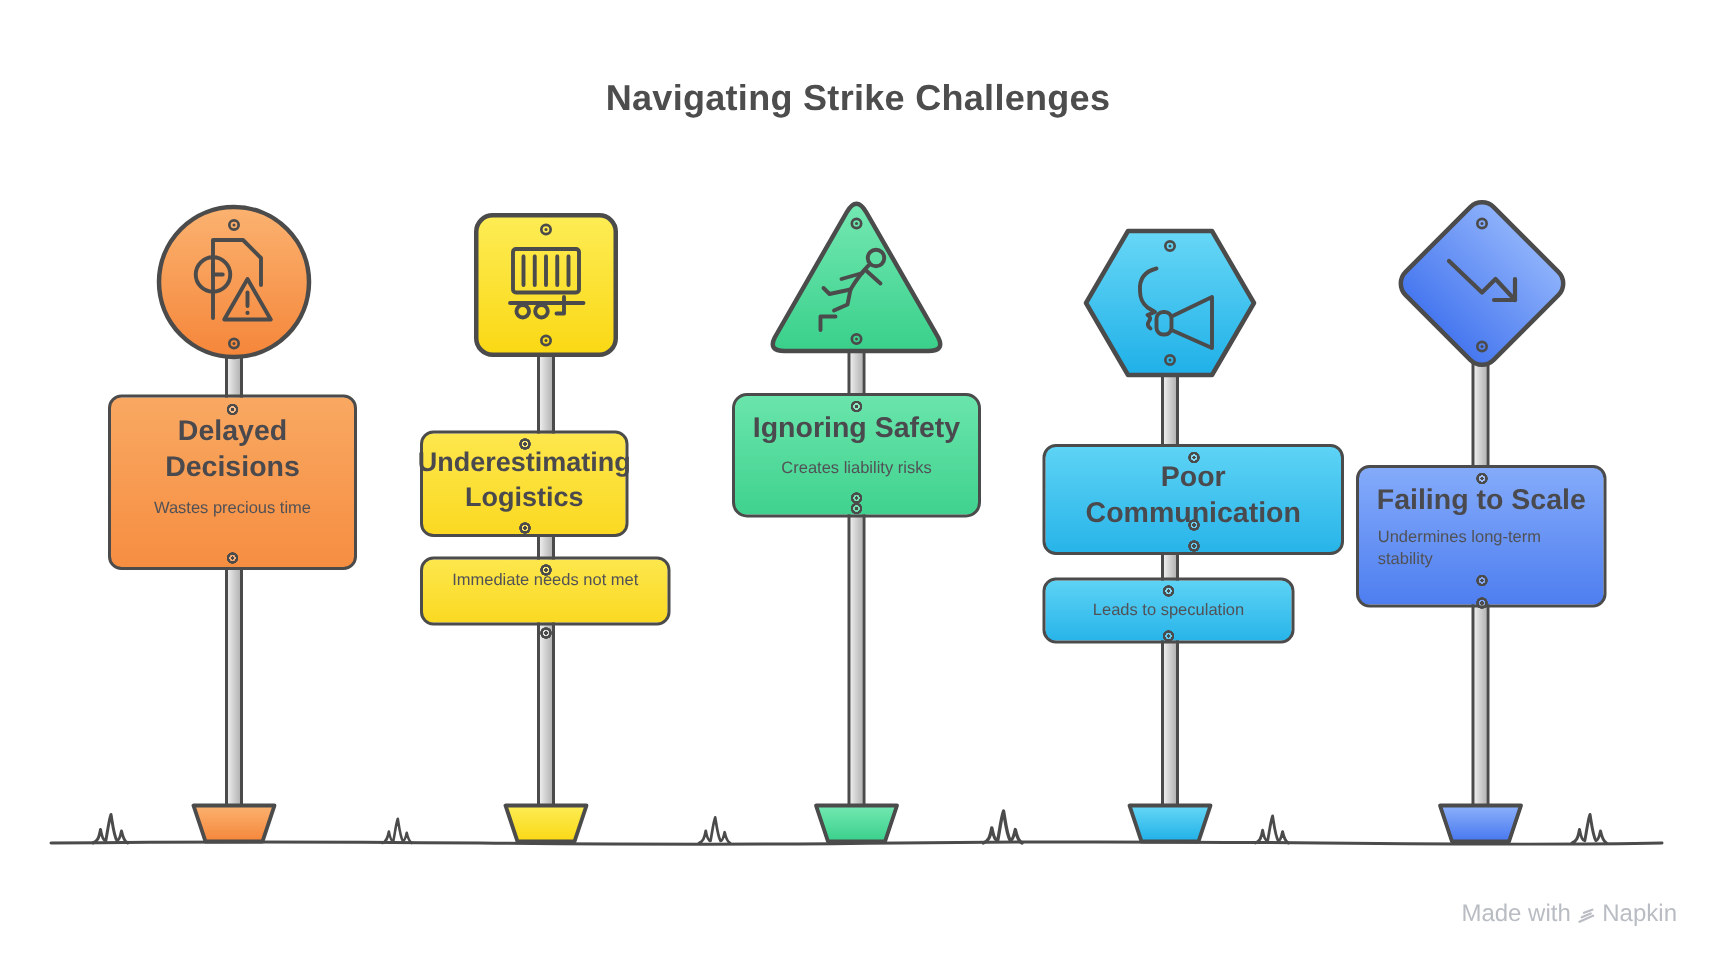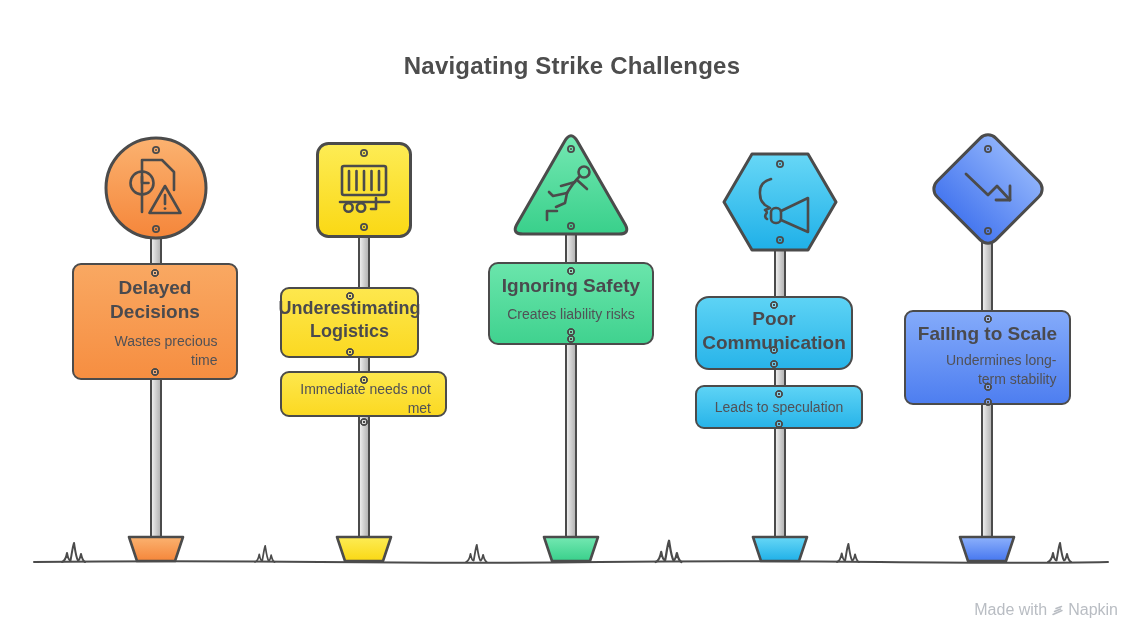--- a/index.html
+++ b/index.html
@@ -7,21 +7,21 @@
           font-family:"Liberation Sans","DejaVu Sans",sans-serif;}
   .page-title{position:absolute;left:0;top:52px;width:1144px;text-align:center;
               font-size:24px;font-weight:700;color:#4d4d4d;letter-spacing:.2px;}
   
   .pole{position:absolute;width:8px;border:2px solid #4b4b4b;border-radius:2px;
         background:linear-gradient(90deg,#ececec,#d2d2d2 45%,#b5b5b5);z-index:1;}
   
   .board{position:absolute;z-index:4;border:2.5px solid #4b4b4b;border-radius:9px;
          box-sizing:border-box;display:flex;flex-direction:column;align-items:center;}
   .bt{font-weight:700;font-size:19px;line-height:1.26;color:#4a4a4e;text-align:center;}
-  .bs{font-size:14px;line-height:1.35;color:#515156;text-align:right;}
+  .bs{font-size:11px;line-height:1.35;color:#515156;text-align:left;}
   .c1 .board{background:linear-gradient(#f9a862,#f68e41);}
   .c2 .board{background:linear-gradient(#fde74d,#fbd922);}
   .c3 .board{background:linear-gradient(#6ae5ab,#40d28f);border-radius:10px;}
   .c4 .board{background:linear-gradient(#5dd3f5,#28b4e9);}
   .c5 .board{background:linear-gradient(#84abfa,#4e7ef0);margin-top:48px;}
   
   .rv{position:absolute;left:50%;margin-left:-4px;width:8px;height:8px;border-radius:50%;
       background:radial-gradient(circle,#4b4b4b 0 1.1px,rgba(255,255,255,.28) 1.2px 2.1px,#4b4b4b 2.2px 3.8px,transparent 4px);}
   .shape{position:absolute;z-index:5;}
   .base{position:absolute;z-index:3;}
@@ -167,21 +167,21 @@
         <rect x="50" y="57" width="10" height="15" rx="4.5"></rect>
         <path d="M60,60 L87,47 V81 L60,69"></path>
       </g>
       <g>
         <circle cx="59" cy="13" r="3.1" fill="none" stroke="#4b4b4b" stroke-width="1.8"></circle>
           <circle cx="59" cy="13" r="1" fill="#4b4b4b"></circle>
         <circle cx="59" cy="89" r="3.1" fill="none" stroke="#4b4b4b" stroke-width="1.8"></circle>
           <circle cx="59" cy="89" r="1" fill="#4b4b4b"></circle>
       </g>
     </svg>
-    <div class="board" style="left:695px;top:296px;width:158px;height:74px;padding-top:9px;border-radius:14px;">
+    <div class="board" style="left:695px;top:296px;width:201px;height:74px;padding-top:9px;">
       <i class="rv" style="top:3px"></i>
       <div class="bt" style="max-width:150px">Poor Communication</div>
       <i class="rv" style="top:48px"></i>
       <i class="rv" style="top:62px"></i>
     </div>
     <div class="board" style="left:695px;top:385px;width:168px;height:44px;justify-content:center;">
       <i class="rv" style="top:3px"></i>
       <div class="bs">Leads to speculation</div>
       <i class="rv" style="top:33px"></i>
     </div>

